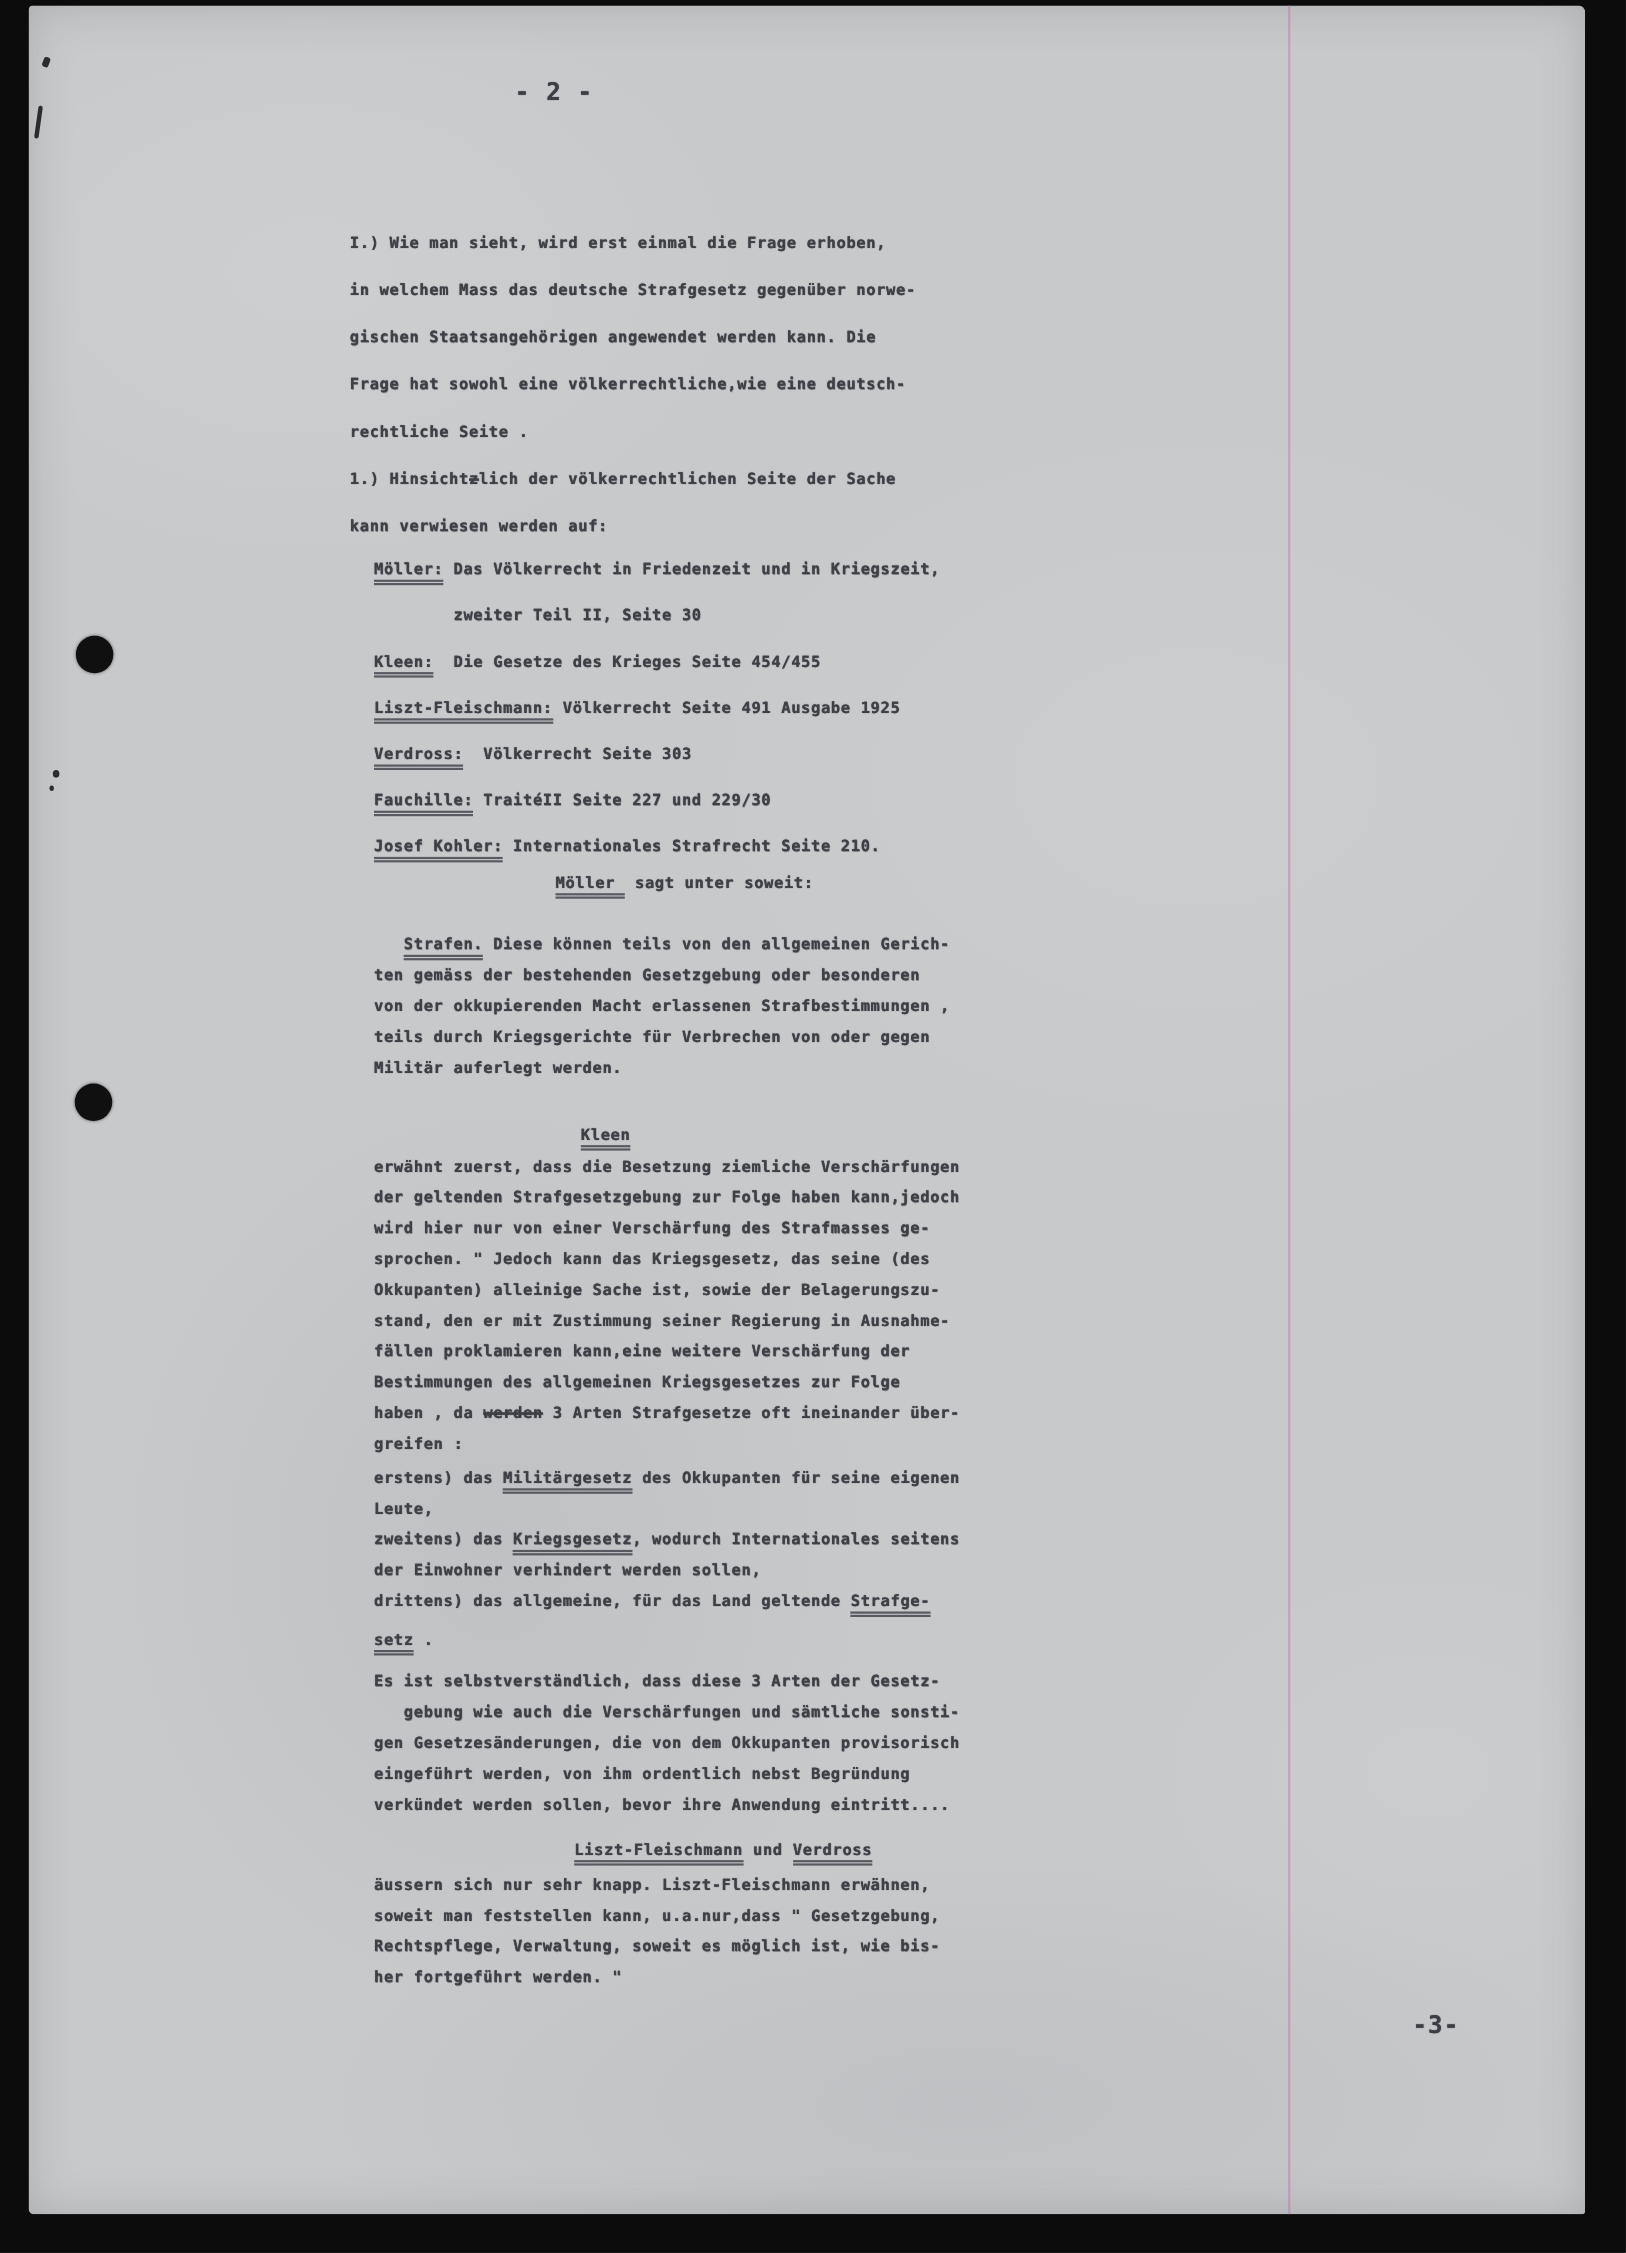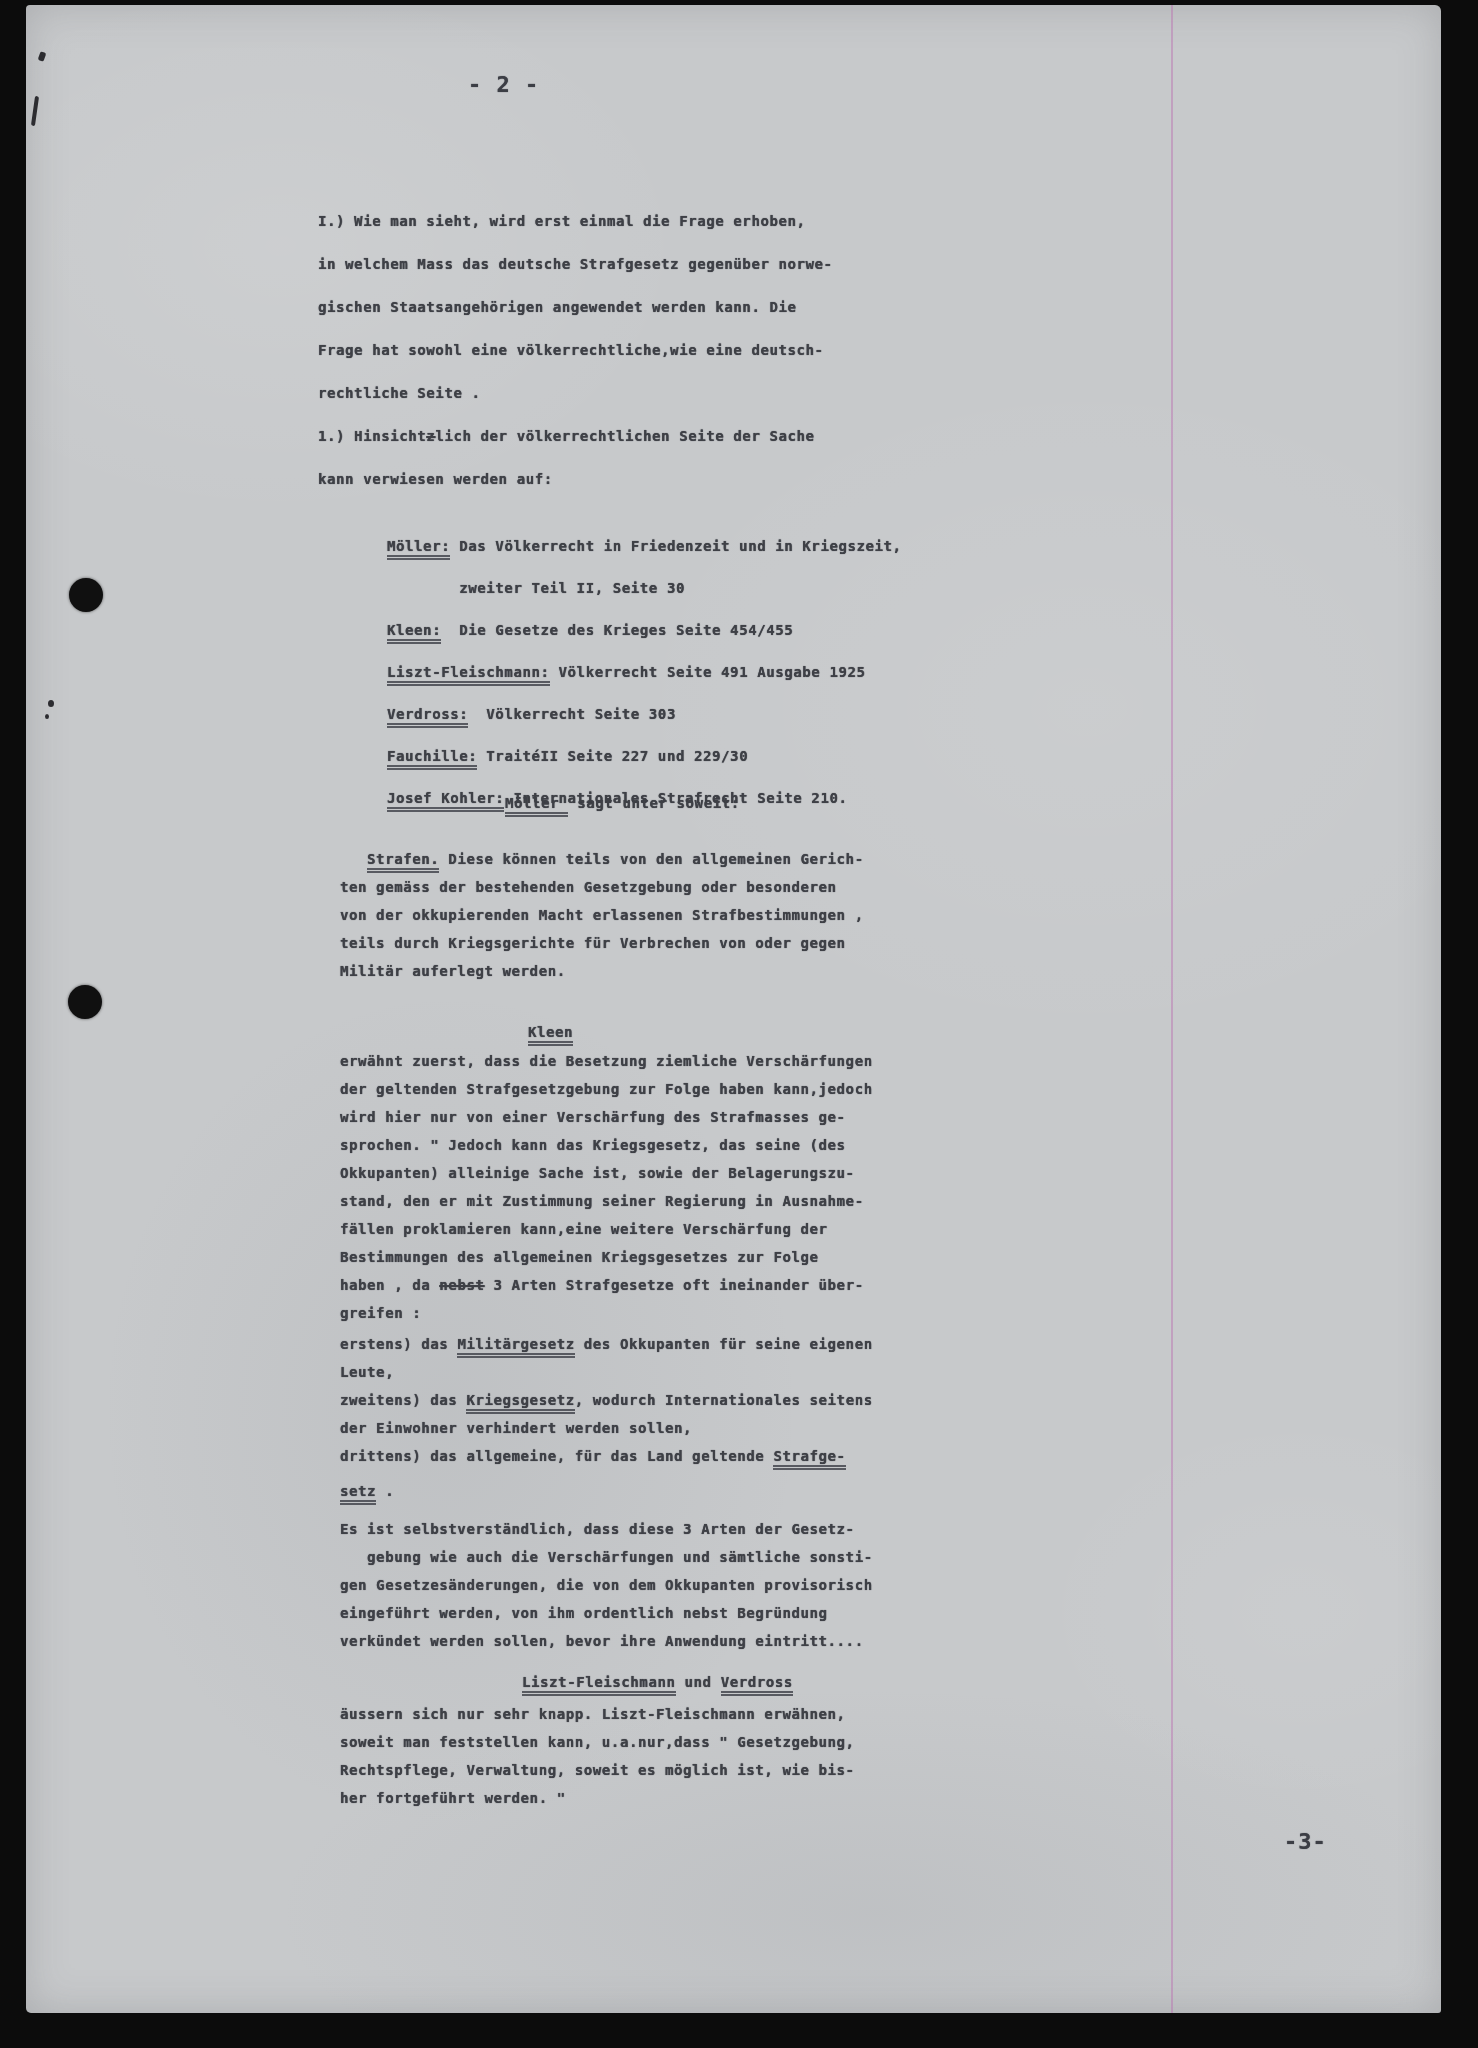--- a/index.html
+++ b/index.html
@@ -76,21 +76,21 @@
   <div id="blocks-root">
       <div class="block" style="left: 318px; top: 200px;">
         <div class="tline" style="height: 43px; line-height: 43px;"><span>I.) Wie man sieht, wird erst einmal die Frage erhoben,</span></div>
         <div class="tline" style="height: 43px; line-height: 43px;"><span>in welchem Mass das deutsche Strafgesetz gegenüber norwe-</span></div>
         <div class="tline" style="height: 43px; line-height: 43px;"><span>gischen Staatsangehörigen angewendet werden kann. Die</span></div>
         <div class="tline" style="height: 43px; line-height: 43px;"><span>Frage hat sowohl eine völkerrechtliche,wie eine deutsch-</span></div>
         <div class="tline" style="height: 43px; line-height: 43px;"><span>rechtliche Seite .</span></div>
         <div class="tline" style="height: 43px; line-height: 43px;"><span>1.) Hinsicht</span><span class="seg-s">z</span><span>lich der völkerrechtlichen Seite der Sache</span></div>
         <div class="tline" style="height: 43px; line-height: 43px;"><span>kann verwiesen werden auf:</span></div>
       </div>
-      <div class="block" style="left: 340px; top: 525px; margin-left: 47px;">
+      <div class="block" style="left: 340px; top: 497px;">
         <div class="tline" style="height: 42px; line-height: 42px;"><span class="seg-uu">Möller:</span><span> Das Völkerrecht in Friedenzeit und in Kriegszeit,</span></div>
         <div class="tline" style="height: 42px; line-height: 42px;"><span>        zweiter Teil II, Seite 30</span></div>
         <div class="tline" style="height: 42px; line-height: 42px;"><span class="seg-uu">Kleen:</span><span>  Die Gesetze des Krieges Seite 454/455</span></div>
         <div class="tline" style="height: 42px; line-height: 42px;"><span class="seg-uu">Liszt-Fleischmann:</span><span> Völkerrecht Seite 491 Ausgabe 1925</span></div>
         <div class="tline" style="height: 42px; line-height: 42px;"><span class="seg-uu">Verdross:</span><span>  Völkerrecht Seite 303</span></div>
         <div class="tline" style="height: 42px; line-height: 42px;"><span class="seg-uu">Fauchille:</span><span> TraitéII Seite 227 und 229/30</span></div>
         <div class="tline" style="height: 42px; line-height: 42px;"><span class="seg-uu">Josef Kohler:</span><span> Internationales Strafrecht Seite 210.</span></div>
       </div>
       <div class="block" style="left: 505px; top: 782px;">
         <div class="tline" style="height: 42px; line-height: 42px;"><span class="seg-uu">Möller </span><span> sagt unter soweit:</span></div>
@@ -107,21 +107,21 @@
       </div>
       <div class="block" style="left: 340px; top: 1047px;">
         <div class="tline" style="height: 28px; line-height: 28px;"><span>erwähnt zuerst, dass die Besetzung ziemliche Verschärfungen</span></div>
         <div class="tline" style="height: 28px; line-height: 28px;"><span>der geltenden Strafgesetzgebung zur Folge haben kann,jedoch</span></div>
         <div class="tline" style="height: 28px; line-height: 28px;"><span>wird hier nur von einer Verschärfung des Strafmasses ge-</span></div>
         <div class="tline" style="height: 28px; line-height: 28px;"><span>sprochen. " Jedoch kann das Kriegsgesetz, das seine (des</span></div>
         <div class="tline" style="height: 28px; line-height: 28px;"><span>Okkupanten) alleinige Sache ist, sowie der Belagerungszu-</span></div>
         <div class="tline" style="height: 28px; line-height: 28px;"><span>stand, den er mit Zustimmung seiner Regierung in Ausnahme-</span></div>
         <div class="tline" style="height: 28px; line-height: 28px;"><span>fällen proklamieren kann,eine weitere Verschärfung der</span></div>
         <div class="tline" style="height: 28px; line-height: 28px;"><span>Bestimmungen des allgemeinen Kriegsgesetzes zur Folge</span></div>
-        <div class="tline" style="height: 28px; line-height: 28px;"><span>haben , da </span><span class="seg-s">nebst</span><span> 3 Arten Strafgesetze oft ineinander über-</span></div>
+        <div class="tline" style="height: 28px; line-height: 28px;"><span>haben , da </span><span class="seg-s">werden</span><span> 3 Arten Strafgesetze oft ineinander über-</span></div>
         <div class="tline" style="height: 28px; line-height: 28px;"><span>greifen :</span></div>
       </div>
       <div class="block" style="left: 340px; top: 1330px;">
         <div class="tline" style="height: 28px; line-height: 28px;"><span>erstens) das </span><span class="seg-uu">Militärgesetz</span><span> des Okkupanten für seine eigenen</span></div>
         <div class="tline" style="height: 28px; line-height: 28px;"><span>Leute,</span></div>
         <div class="tline" style="height: 28px; line-height: 28px;"><span>zweitens) das </span><span class="seg-uu">Kriegsgesetz</span><span>, wodurch Internationales seitens</span></div>
         <div class="tline" style="height: 28px; line-height: 28px;"><span>der Einwohner verhindert werden sollen,</span></div>
         <div class="tline" style="height: 28px; line-height: 28px;"><span>drittens) das allgemeine, für das Land geltende </span><span class="seg-uu">Strafge-</span></div>
       </div>
       <div class="block" style="left: 340px; top: 1477px;">

